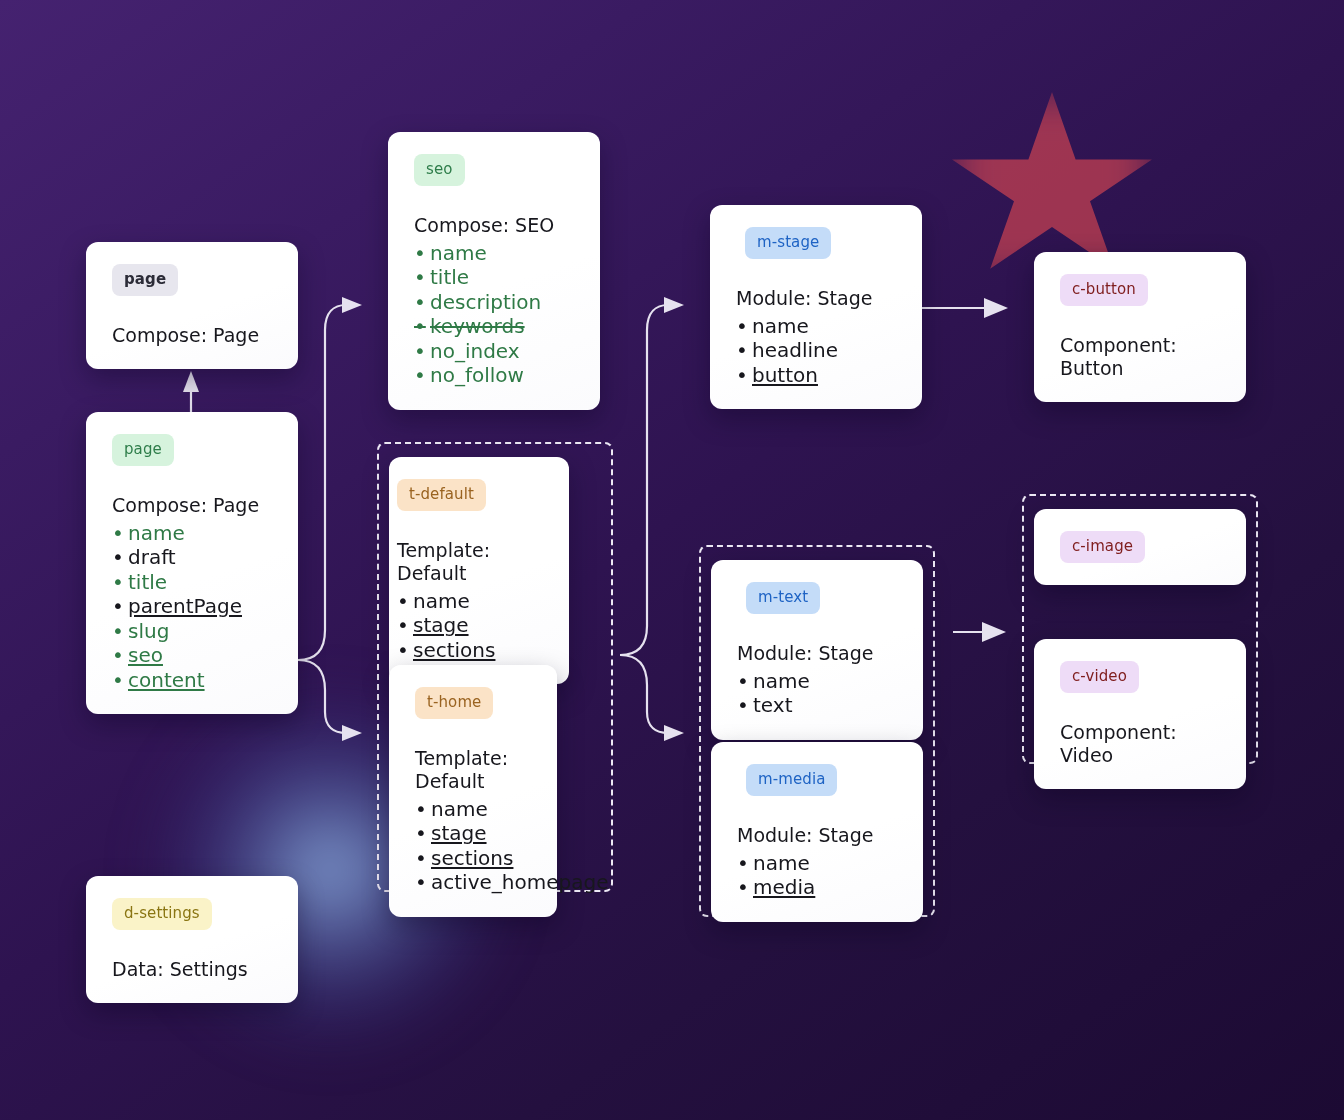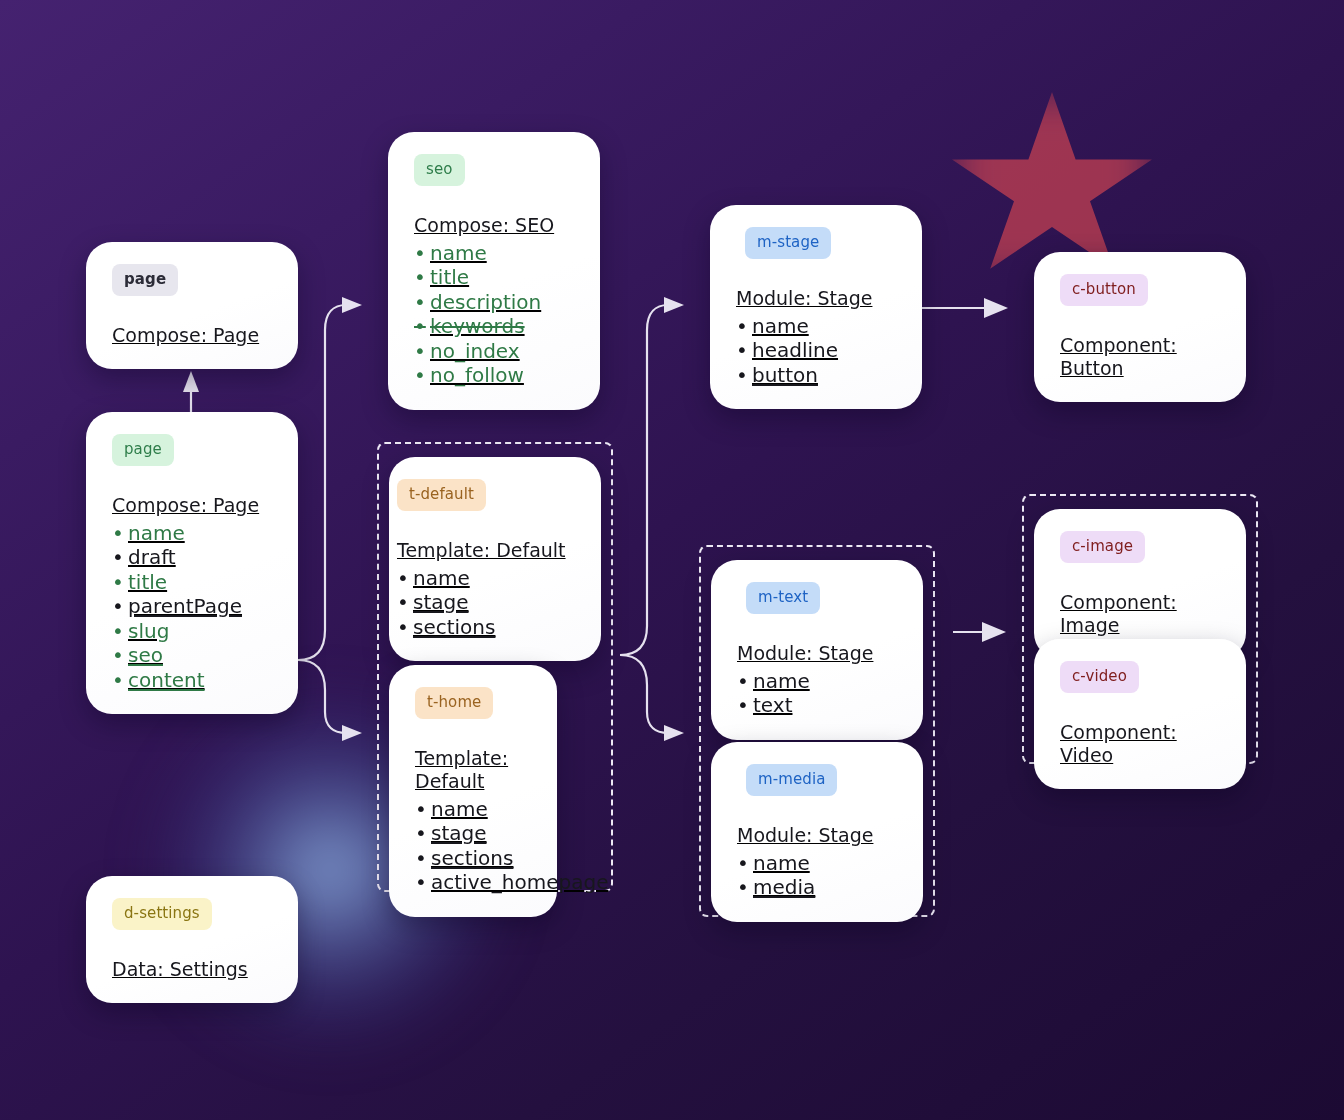--- a/index.html
+++ b/index.html
@@ -63,24 +63,23 @@
     filter: blur(21px);
     clip-path: polygon(50% 0%, 61.8% 35.5%, 100% 35.5%, 69% 57.5%,
                        80.9% 93%, 50% 71%, 19.1% 93%, 31% 57.5%,
                        0% 35.5%, 38.2% 35.5%);
   }
 
   
   .card {
     position: absolute;
     background: linear-gradient(160deg, #ffffff 0%, #ffffff 55%, #fbfbfd 100%);
-    border-radius: 26px;
+    border-radius: 12px;
     box-shadow: 0 10px 26px rgba(10,2,30,0.34);
     padding: 22px 24px 22px 26px;
-    text-decoration: underline;
   }
 
   .badge {
     display: inline-block;
     font-size: 15px;
     line-height: 1;
     padding: 8px 12px 9px;
     border-radius: 8px;
     font-weight: 400;
     letter-spacing: 0.1px;
@@ -217,21 +216,21 @@
     <ul class="fields">
         <li class="green"><span class="fname">name</span></li>
         <li class="green"><span class="fname">title</span></li>
         <li class="green"><span class="fname">description</span></li>
         <li class="green struck"><span class="fname">keywords</span></li>
         <li class="green"><span class="fname">no_index</span></li>
         <li class="green"><span class="fname">no_follow</span></li>
       </ul>
   </div>
 
-  <div class="card" style="left:389px; top:457px; width:212px;padding-left:8px;">
+  <div class="card" style="left:389px; top:457px; width:180px;padding-left:8px;">
     <span class="badge orange">t-default</span>
     <div class="card-title">Template: Default</div>
     <ul class="fields">
         <li><span class="fname">name</span></li>
         <li class="link"><span class="fname">stage</span></li>
         <li class="link"><span class="fname">sections</span></li>
       </ul>
   </div>
 
   <div class="card" style="left:389px; top:665px; width:168px;">
@@ -273,21 +272,20 @@
       </ul>
   </div>
 
   <div class="card" style="left:1034px; top:252px; width:212px;">
     <span class="badge purple">c-button</span>
     <div class="card-title">Component: Button</div>
   </div>
 
   <div class="card" style="left:1034px; top:509px; width:212px;">
     <span class="badge purple">c-image</span>
-    <div class="card-title">Component: Image</div>
   </div>
 
   <div class="card" style="left:1034px; top:639px; width:212px;">
     <span class="badge purple">c-video</span>
     <div class="card-title">Component: Video</div>
   </div>
 
   <div class="card" style="left:86px; top:876px; width:212px;">
     <span class="badge yellow">d-settings</span>
     <div class="card-title">Data: Settings</div>

